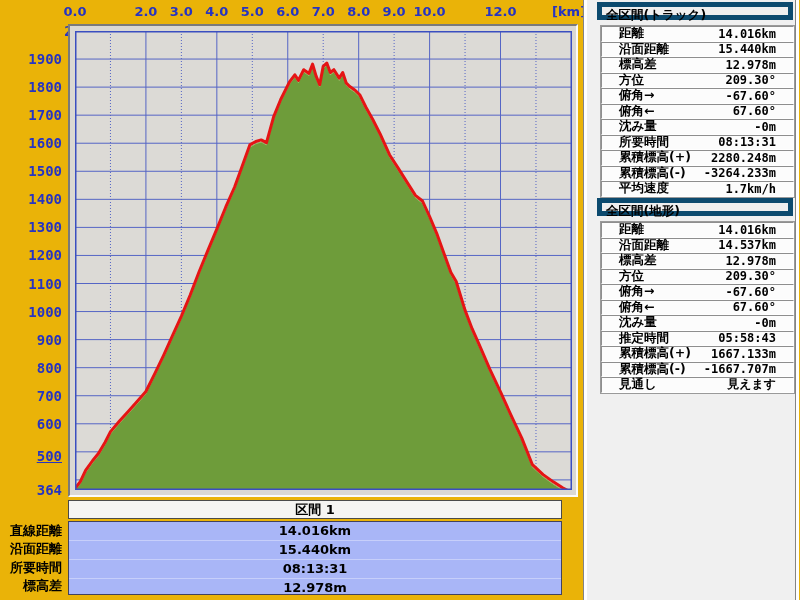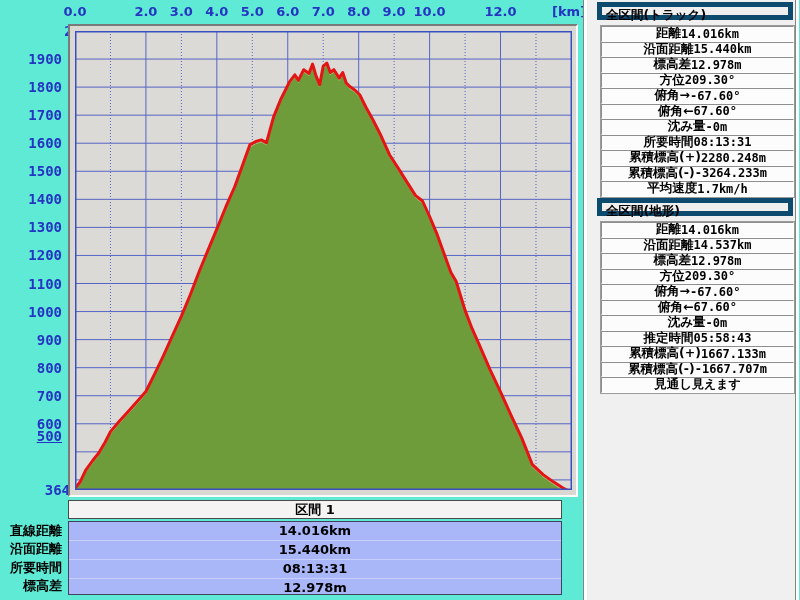--- a/index.html
+++ b/index.html
@@ -1,16 +1,16 @@
 <!DOCTYPE html>
 <html><head>
 <meta charset="utf-8">
 <style>
   html,body{margin:0;padding:0;}
-  #app{position:relative;width:800px;height:600px;background:#5eead4;overflow:hidden;
+  #app{position:relative;width:800px;height:600px;background:#eab308;overflow:hidden;
        font-family:"DejaVu Sans","Liberation Sans",sans-serif;font-weight:bold;color:#000;}
   .abs{position:absolute;}
   
   .chart-frame{left:68px;top:24px;width:510px;height:473px;background:#dad8d3;
     border:2px solid;border-color:#7a7a7a #fbfbfb #fbfbfb #7a7a7a;box-sizing:border-box;}
   #plot-svg{position:absolute;left:75px;top:31px;}
   
   .x-tick{position:absolute;top:4px;transform:translateX(-50%);font-size:13px;color:#2634c2;white-space:nowrap;}
   .x-unit{position:absolute;top:4px;left:552px;font-size:13px;color:#2634c2;}
   .y-tick{position:absolute;left:0;width:62px;text-align:right;font-size:14px;color:#2634c2;
@@ -25,22 +25,22 @@
   .sec-row:last-child{border-bottom:none;}
   .sec-label{position:absolute;left:0;width:62px;text-align:right;font-size:13px;height:18px;line-height:18px;}
   
   .vsplit{top:0;width:3px;height:600px;background:#ffffff;border-left:1px solid #848484;}
   
   .right-panel{left:587px;top:0;width:208px;height:600px;background:#f0f0f0;}
   .panel-header{position:absolute;left:10px;width:196px;height:18px;border:5px solid #0c4a6e;
     box-sizing:border-box;background:#efefef;font-size:12.5px;line-height:16px;padding-left:4px;}
   .stat-table{position:absolute;left:13px;width:193px;border:1px solid #9a9a9a;box-sizing:content-box;}
   .stat-row{height:15.5px;box-sizing:border-box;border:1px solid;border-color:#8e8e8e #ffffff #ffffff #8e8e8e;
-    background:#fcfcfc;display:flex;justify-content:center;align-items:center;
-    padding:0 0;font-size:12.5px;}
+    background:#fcfcfc;display:flex;justify-content:space-between;align-items:center;
+    padding:0 17px;font-size:12.5px;}
   .stat-row .lab{white-space:nowrap;}
   .stat-row .val{white-space:nowrap;font-family:"DejaVu Sans Mono","Liberation Mono",monospace;font-weight:bold;font-size:12px;}
 </style>
 </head>
 <body>
 
 <div id="app">
 
   <div class="abs" id="x-axis">
       <span class="x-tick" style="left: 75px;">0.0</span>
@@ -65,22 +65,22 @@
       <span class="y-tick" style="top: 163.281px;">1500</span>
       <span class="y-tick" style="top: 191.337px;">1400</span>
       <span class="y-tick" style="top: 219.394px;">1300</span>
       <span class="y-tick" style="top: 247.45px;">1200</span>
       <span class="y-tick" style="top: 275.506px;">1100</span>
       <span class="y-tick" style="top: 303.562px;">1000</span>
       <span class="y-tick" style="top: 331.619px;">900</span>
       <span class="y-tick" style="top: 359.675px;">800</span>
       <span class="y-tick" style="top: 387.731px;">700</span>
       <span class="y-tick" style="top: 415.787px;">600</span>
-      <span class="y-tick" style="top: 428px; text-decoration: underline;">500</span>
-      <span class="y-tick" style="top: 482px; padding-left: 8px;">364</span>
+      <span class="y-tick" style="top: 448px; text-decoration: underline;">500</span>
+      <span class="y-tick" style="top: 482px;">364</span>
     </div>
 
   <div class="abs chart-frame"></div>
   <svg id="plot-svg" width="497" height="459">
       <rect x="0" y="0" width="497" height="459" fill="#dcdad6"></rect>
       <line x1="0" y1="448.8997555012225" x2="497" y2="448.8997555012225" stroke="#5565c5" stroke-width="1"></line>
       <line x1="0" y1="420.84352078239607" x2="497" y2="420.84352078239607" stroke="#5565c5" stroke-width="1"></line>
       <line x1="0" y1="392.78728606356964" x2="497" y2="392.78728606356964" stroke="#5565c5" stroke-width="1"></line>
       <line x1="0" y1="364.7310513447433" x2="497" y2="364.7310513447433" stroke="#5565c5" stroke-width="1"></line>
       <line x1="0" y1="336.6748166259169" x2="497" y2="336.6748166259169" stroke="#5565c5" stroke-width="1"></line>

